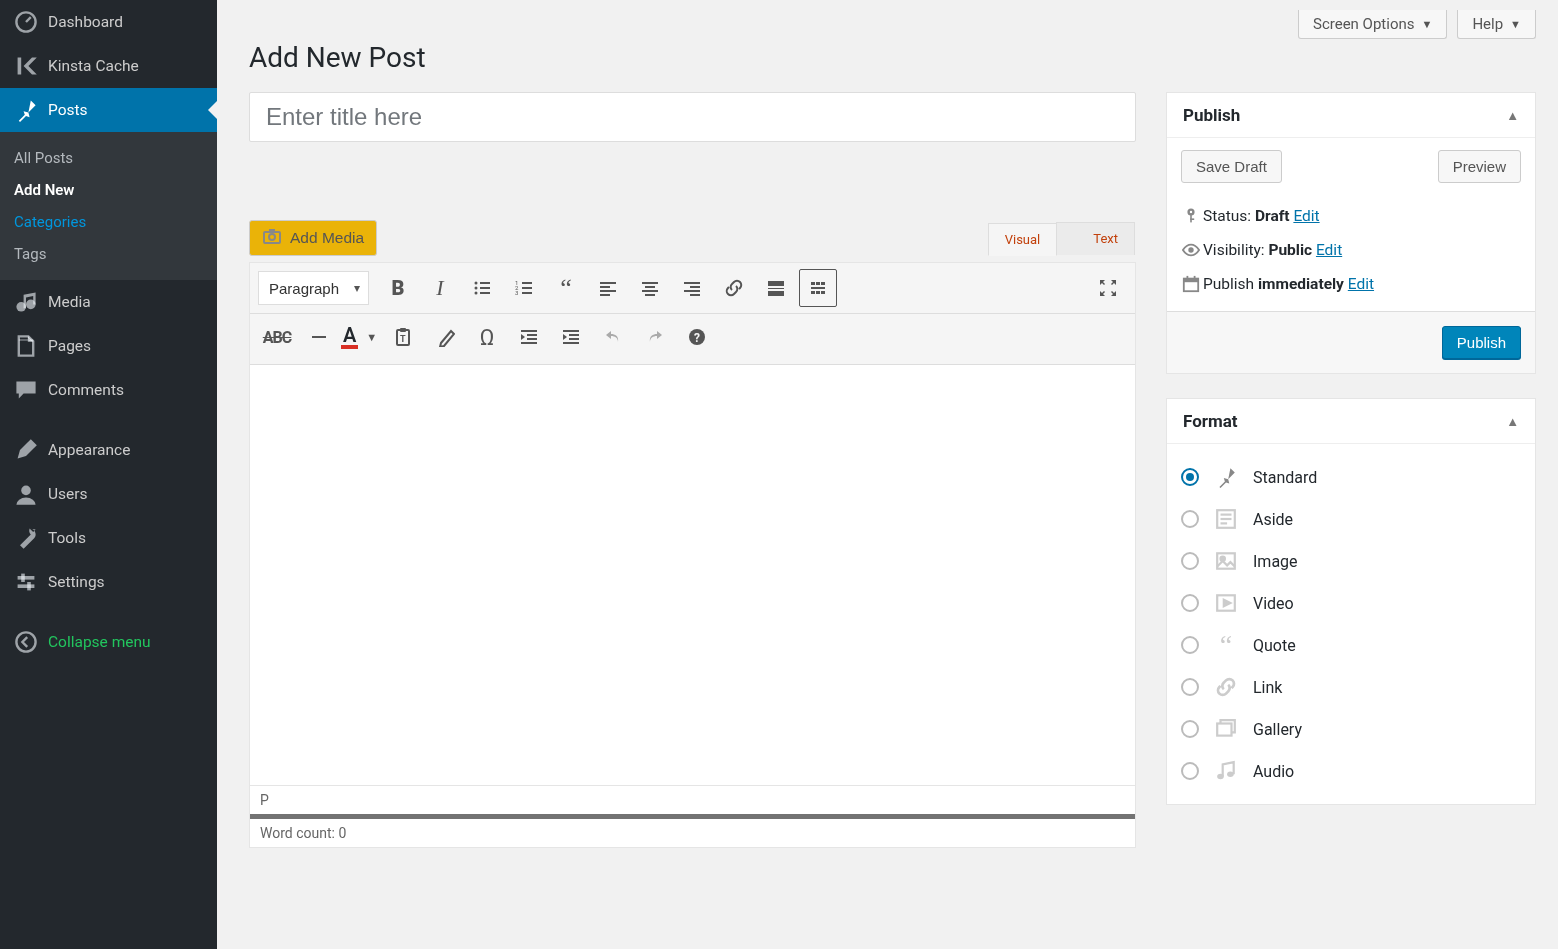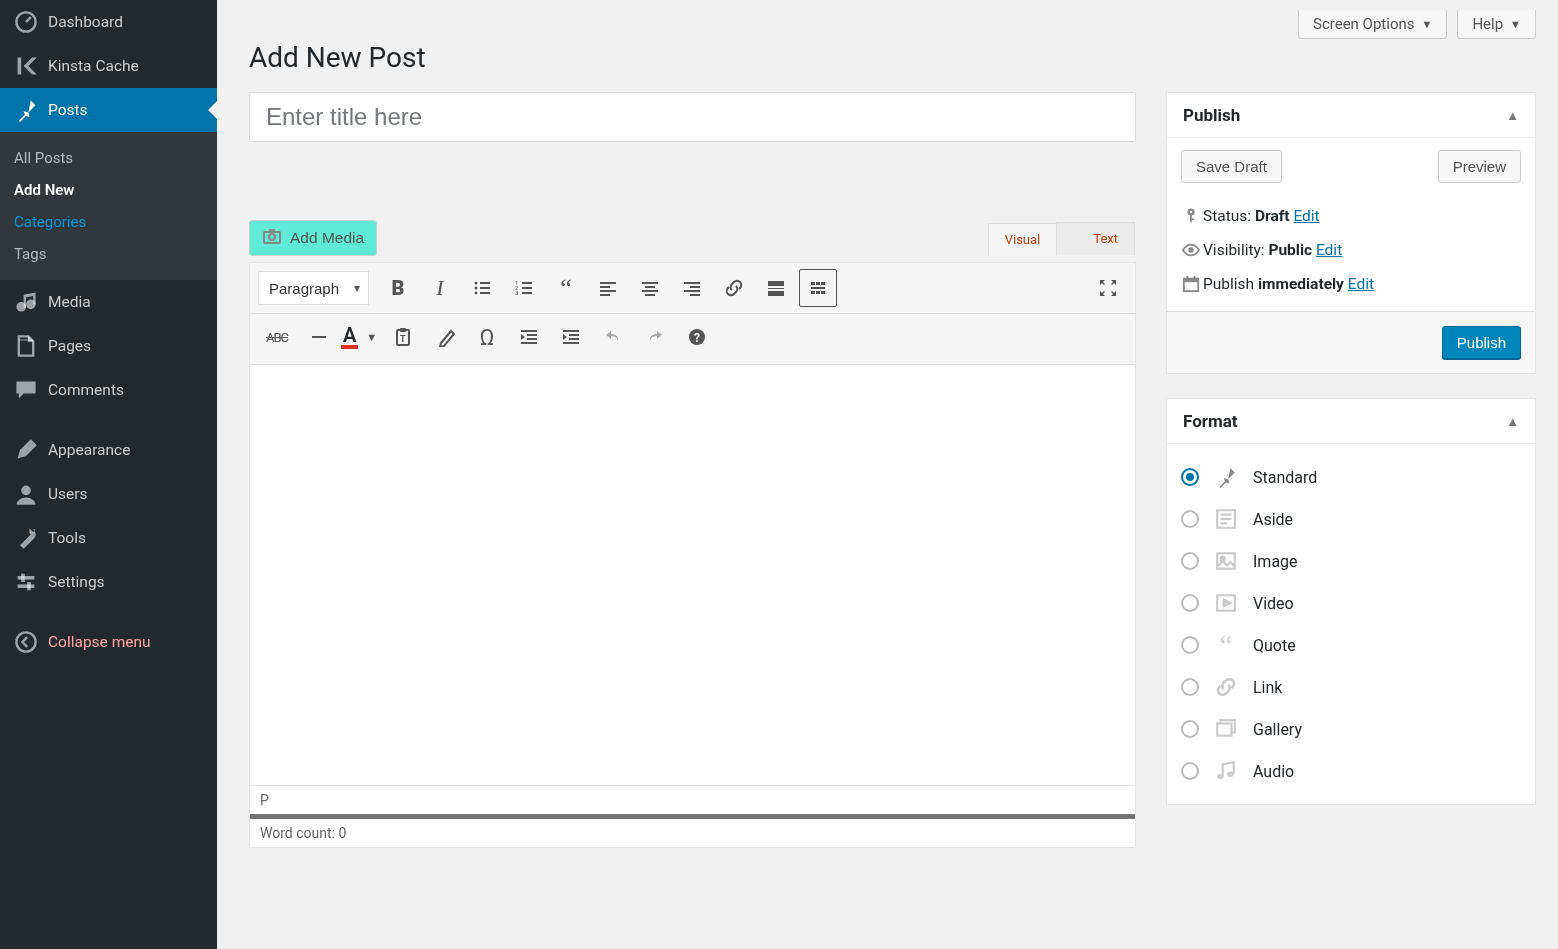--- a/index.html
+++ b/index.html
@@ -10,37 +10,37 @@
 .sidebar { width: 217px; background: #23282d; color: #eee; flex-shrink: 0; }
 .sidebar-item { display: flex; align-items: center; padding: 10px 10px 10px 14px; color: #ccc; cursor: pointer; font-size: 15.5px; }
 .sidebar-item .icon { width: 24px; height: 24px; margin-right: 10px; display:flex; align-items:center; justify-content:center; color: rgba(240,245,250,.6);}
 .sidebar-item.current { background: #0073aa; color: #fff; position: relative; }
 .sidebar-item.current .icon { color:#fff; }
 .sidebar-item.current::after { content:""; position:absolute; right:-1px; top:50%; transform:translateY(-50%); border:10px solid transparent; border-right-color:#f1f1f1; }
 .sidebar-submenu { background: #32373c; padding: 10px 0; }
 .sidebar-sub { padding: 7px 14px; font-size: 15px; color: #b4b9be; cursor: pointer; }
 .sidebar-sub.current { color: #fff; font-weight: 600; }
 .sidebar-sub.highlight { color: #0096dd; }
-.collapse { color: #fca5a5; text-align: center; }
+.collapse { color: #22c55e; text-align: center; }
 
 
 .main { flex: 1; padding: 10px 22px 30px 32px; min-width: 0; }
 .topbar { display: flex; justify-content: flex-end; gap: 10px; margin-bottom: 2px; }
 .tab-btn { background: #f7f7f7; border: 1px solid #ccc; border-top: none; padding: 5px 14px; font-size: 15px; color: #555; cursor: pointer; display:flex; align-items:center; gap:7px; border-radius: 0 0 3px 3px;}
 .tab-btn .tri { font-size: 11px; color:#555;}
 h1.page-title { font-size: 28px; font-weight: 400; margin: 0 0 18px 0; color: #23282d; }
 
 .editor-col { display: flex; gap: 30px; align-items: flex-start; }
 .editor-area { flex: 1; min-width:0; }
 .meta-col { width: 370px; flex-shrink: 0; }
 
 .title-input { width: 100%; padding: 10px 16px; font-size: 24px; border: 1px solid #ddd; background: #fff; color: #333; outline: none; border-radius: 2px;}
 .title-input::placeholder { color: #72777c; }
 
-.add-media { display: inline-flex; align-items:center; gap:8px; margin-top: 78px; padding: 5px 12px; border: 1px solid #ccc; background: #5eead4; font-size: 15.5px; color: #555; cursor: pointer; border-radius: 3px;}
+.add-media { display: inline-flex; align-items:center; gap:8px; margin-top: 78px; padding: 5px 12px; border: 1px solid #ccc; background: #eab308; font-size: 15.5px; color: #555; cursor: pointer; border-radius: 3px;}
 .add-media .icon { color:#888; }
 
 .editor-box { margin-top: 6px; border: 1px solid #e5e5e5; background:#fff; position:relative; }
 .ed-tabs { position: absolute; right: 0; top: -41px; display: flex; }
 .ed-tab { padding: 8px 16px; border: 1px solid #ddd; border-bottom: none; background: #ebebeb; color: #c2410c; font-size: 13px; cursor: pointer; }
 .ed-tab.active { background: #f5f5f5; border-bottom: 1px solid #f5f5f5; position:relative; top:1px; }
 .ed-tab + .ed-tab { margin-left: -1px; padding-left: 36px; }
 
 .toolbar { background: #f5f5f5; border-bottom: 1px solid #ddd; padding: 6px 8px; display: flex; flex-wrap: wrap; align-items: center; gap: 4px; }
 .tool-select { height: 34px; padding: 0 28px 0 10px; border: 1px solid #ddd; background: #fff; font-size: 15px; color:#333; appearance:none; position:relative;}
@@ -303,21 +303,21 @@
                 </svg>
               </div>
             <div class="tool-btn" style="margin-left:auto;">
                 <svg viewBox="0 0 20 20" fill="currentColor">
                   <path d="M2 2 h5 l-2 2 l2 2 l-1 1 l-2 -2 l-2 2 z M18 2 h-5 l2 2 l-2 2 l1 1 l2 -2 l2 2 z M2 18 h5 l-2 -2 l2 -2 l-1 -1 l-2 2 l-2 -2 z M18 18 h-5 l2 -2 l-2 -2 l1 -1 l2 2 l2 -2 z"></path>
                 </svg>
               </div>
           </div>
 
           <div class="tool-row2">
-            <div class="tool-btn" style="font-size:13px;letter-spacing:-1px;text-decoration:line-through;">ABC</div>
+            <div class="tool-btn" style="font-size:16px;letter-spacing:-1px;text-decoration:line-through;font-weight:bold;">ABC</div>
             <div class="tool-btn">
                 <svg viewBox="0 0 20 20">
                   <rect x="3" y="9" width="14" height="2" fill="currentColor"></rect>
                 </svg>
               </div>
             <div class="tool-btn txc">
               <span class="underline-a">A</span>
                 <span class="drop">▼</span>
             </div>
             <div class="tool-btn">

